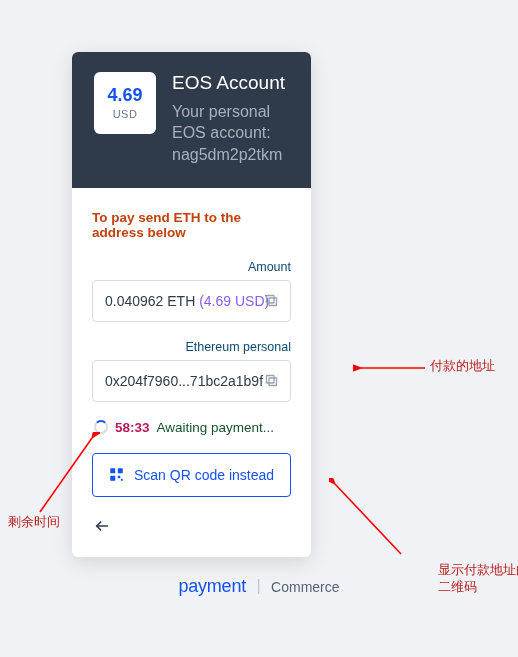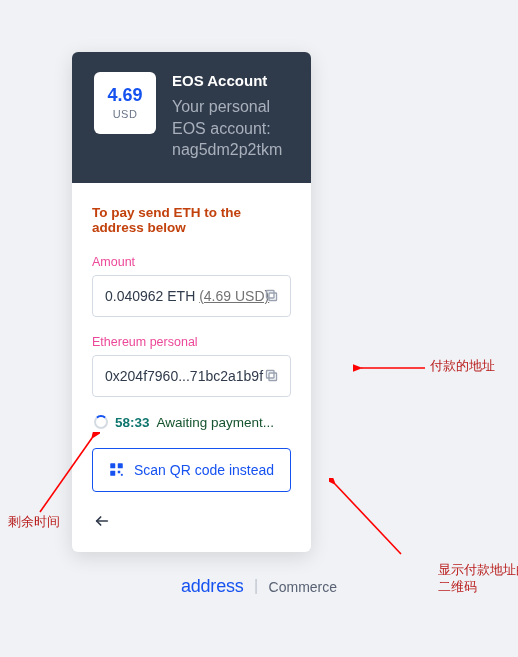--- a/index.html
+++ b/index.html
@@ -45,50 +45,50 @@
       font-size: 18px;
       line-height: 1;
     }
     .price-box .currency {
       color: #6b7689;
       font-size: 11px;
       margin-top: 4px;
       letter-spacing: 0.5px;
     }
     .header-text { color: #fff; min-width: 0; }
-    .header-text .title { font-size: 15px; font-weight: 700; line-height: 1.2; }
+    .header-text .title { font-size: 19px; font-weight: 400; line-height: 1.2; }
     .header-text .subtitle { font-size: 16px; color: #a8b0bc; margin-top: 6px; line-height: 1.35; }
     .body {
       padding: 22px 20px 20px 20px;
     }
     .instruction {
       font-size: 13.5px;
       font-weight: 600;
       color: #c2410c;
       margin-bottom: 20px;
     }
     .label {
       font-size: 12.5px;
-      color: #ec4899;
+      color: #0c4a6e;
       margin-bottom: 6px;
+      text-align: right;
     }
     .field {
       border: 1px solid #d5dbe3;
       border-radius: 4px;
       padding: 12px 40px 12px 12px;
       font-size: 14px;
       color: #2f3a4a;
       position: relative;
       margin-bottom: 18px;
       overflow: hidden;
       white-space: nowrap;
     }
     .field .usd {
-      color: #737373;
-      text-decoration: underline;
+      color: #8b5cf6;
     }
     .copy-btn {
       position: absolute;
       right: 8px;
       top: 50%;
       transform: translateY(-50%);
       width: 22px;
       height: 22px;
       cursor: pointer;
       display: flex;
@@ -106,21 +106,21 @@
       padding-left: 2px;
     }
     .spinner {
       width: 14px;
       height: 14px;
       border: 2px solid #d5dbe3;
       border-top-color: #1652f0;
       border-radius: 50%;
       flex-shrink: 0;
     }
-    .timer { font-weight: 700; color: #0f766e; }
+    .timer { font-weight: 700; color: #be185d; }
     .status-text { color: #14532d; }
     .qr-btn {
       border: 1.5px solid #1652f0;
       color: #1652f0;
       border-radius: 4px;
       padding: 13px 4px;
       font-size: 14px;
       font-weight: 500;
       text-align: center;
       cursor: pointer;
@@ -223,21 +223,21 @@
     <div class="back">
       <svg width="20" height="16" viewBox="0 0 24 24" fill="none" stroke="#2f3a4a" stroke-width="2.5" stroke-linecap="round" stroke-linejoin="round">
           <line x1="20" y1="12" x2="4" y2="12"></line>
           <polyline points="10 18 4 12 10 6"></polyline>
         </svg>
     </div>
   </div>
 </div>
 
 <div class="footer">
-  <span class="cb">address</span>
+  <span class="cb">payment</span>
   <span class="sep">|</span>
   <span class="comm">Commerce</span>
 </div>
 
 <svg class="arrow" style="left:353px; top:363px;" width="74" height="12">
   <defs>
       <marker id="ah1" markerWidth="10" markerHeight="8" refX="1" refY="4" orient="auto">
         <polygon points="10 0, 0 4, 10 8" fill="#ff0000"></polygon>
       </marker>
     </defs>

